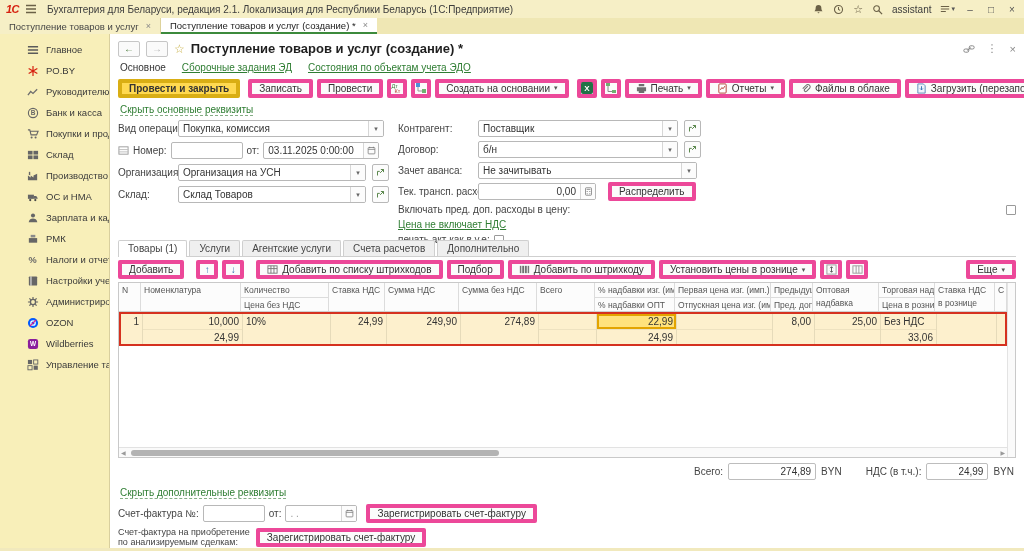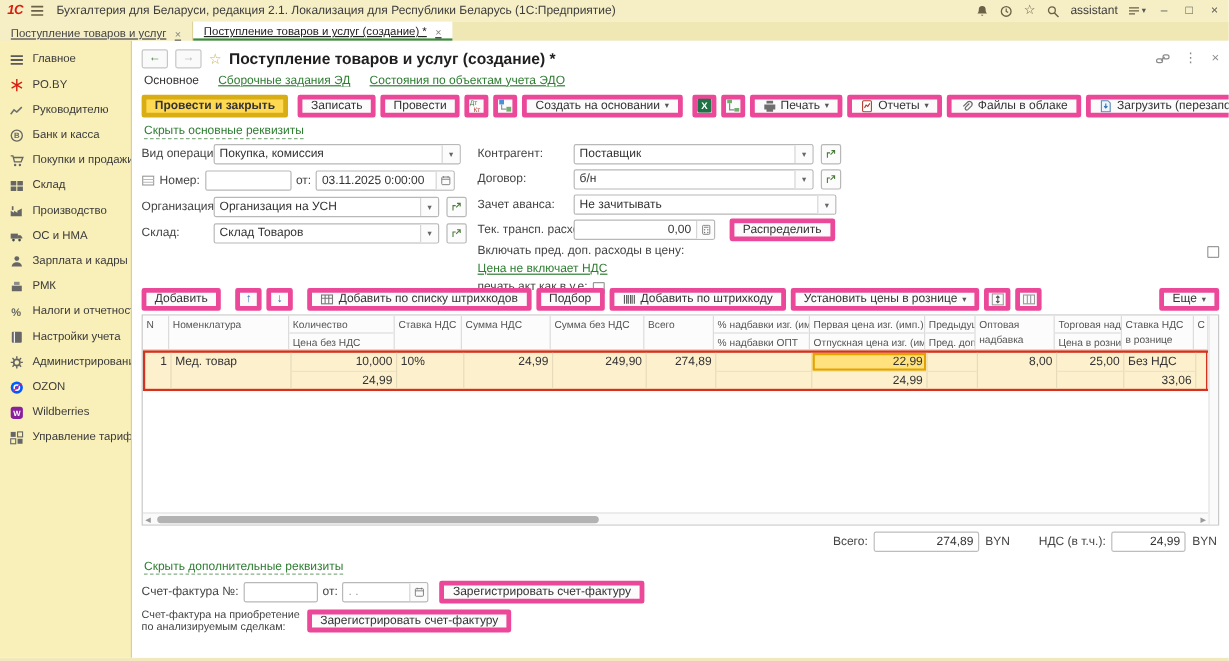--- a/index.html
+++ b/index.html
@@ -10,30 +10,30 @@
   .titlebar { height:18px; background:#f6efc6; display:flex; align-items:center; gap:6px; padding:0 6px; }
   .logo1c { color:#d6200f; font-weight:bold; font-size:11px; font-style:italic; letter-spacing:-0.5px; }
   .burger { display:flex; align-items:center; }
   .win-title { font-size:10px; color:#3c3c3c; margin-left:4px; white-space:nowrap; }
   .tb-right { margin-left:auto; display:flex; align-items:center; gap:9px; color:#6b6147; }
   .tb-right .glyph { font-size:11px; line-height:1; color:#6b6147; }
   .user-name { font-size:10px; color:#3c3c3c; }
   .win-ctl { font-size:10px; color:#555; width:12px; text-align:center; }
 
   .tabbar { height:16px; background:#efe7b4; display:flex; align-items:stretch; }
-  .tab { display:flex; align-items:flex-end; gap:7px; padding:0 9px; font-size:9.5px; white-space:nowrap;text-decoration:underline; }
+  .tab { display:flex; align-items:center; gap:7px; padding:0 9px; font-size:9.5px; white-space:nowrap; }
   .tab.inactive { background:#f6efc6; color:#444; border-right:1px solid #ddd29b; }
   .tab.active { background:#fff; color:#222; border-bottom:2px solid #3c8a3c; }
   .tab-close { color:#888; font-size:9px; }
 
   .main { display:flex; height:514px; }
 
   
   .sidebar { width:110px; background:#f8efb9; border-right:1px solid #d9cf9e; padding-top:5px; overflow:hidden; flex:none; }
-  .side-item { display:flex; align-items:center; gap:7px; height:21px; padding-left:8px; color:#3a3a3a; font-size:9.5px; white-space:nowrap; cursor:default; }
+  .side-item { display:flex; align-items:center; gap:7px; height:21px; padding-left:27px; color:#3a3a3a; font-size:9.5px; white-space:nowrap; cursor:default; }
   .side-item svg { flex:none; }
 
   
   .content { flex:1; background:#fff; padding:0 8px; overflow:hidden; }
 
   .form-header { height:25px; display:flex; align-items:center; gap:6px; padding-top:4px; }
   .nav-btn { width:22px; height:16px; border:1px solid #c6c6c6; border-radius:2px; background:#fafafa; display:flex; align-items:center; justify-content:center; font-size:10px; }
   .nav-btn.back { color:#4a7a3a; }
   .nav-btn.fwd { color:#b5b5b5; }
   .fav-star { color:#c9b24a; font-size:12px; }
@@ -489,20 +489,27 @@
           <span class="green-link">Цена не включает НДС</span>
         </div>
         <div class="frow" style="height:15px;">
           <span class="flabel">печать акт как в у.е:</span>
           <span class="cb"></span>
         </div>
       </div>
     </div>
 
     
+    <div class="gtabs">
+      <span class="gtab active">Товары (1)</span>
+      <span class="gtab">Услуги</span>
+      <span class="gtab">Агентские услуги</span>
+      <span class="gtab">Счета расчетов</span>
+      <span class="gtab">Дополнительно</span>
+    </div>
 
     
     <div class="gtoolbar">
       <span class="btn">Добавить</span>
       <span class="sp"></span>
       <span class="btn iconb arrow-btn">↑</span>
       <span class="btn iconb arrow-btn">↓</span>
       <span class="sp"></span>
       <span class="btn">
           <svg width="11" height="11" viewBox="0 0 12 12">
@@ -590,23 +597,20 @@
             </div>
           <div class="th">
               <div class="h1">С</div>
             </div>
         </div>
 
         <div class="trow-wrap">
           <div class="grid-row trow">
             <div class="td">
                 <div class="l1 num">1</div>
-              </div>
-            <div class="td">
-                <div class="l1">Мед. товар</div>
               </div>
             <div class="td two">
                 <div class="l1 num">10,000</div>
                 <div class="l2 num">24,99</div>
               </div>
             <div class="td">
                 <div class="l1">10%</div>
               </div>
             <div class="td">
                 <div class="l1 num">24,99</div>

